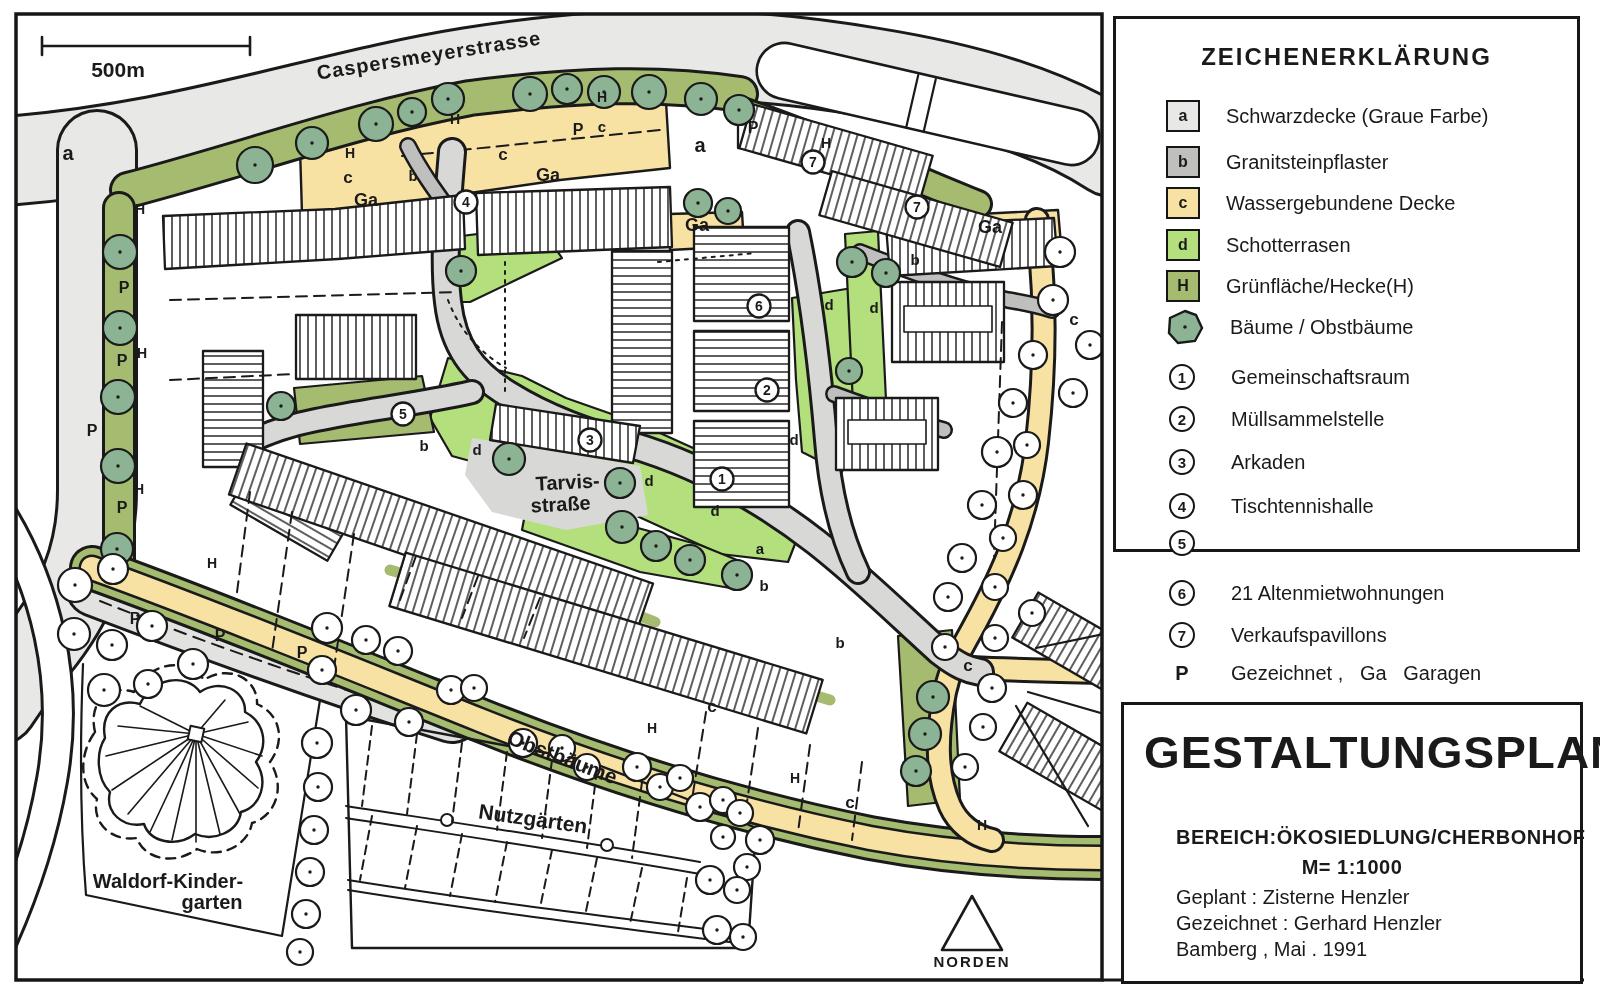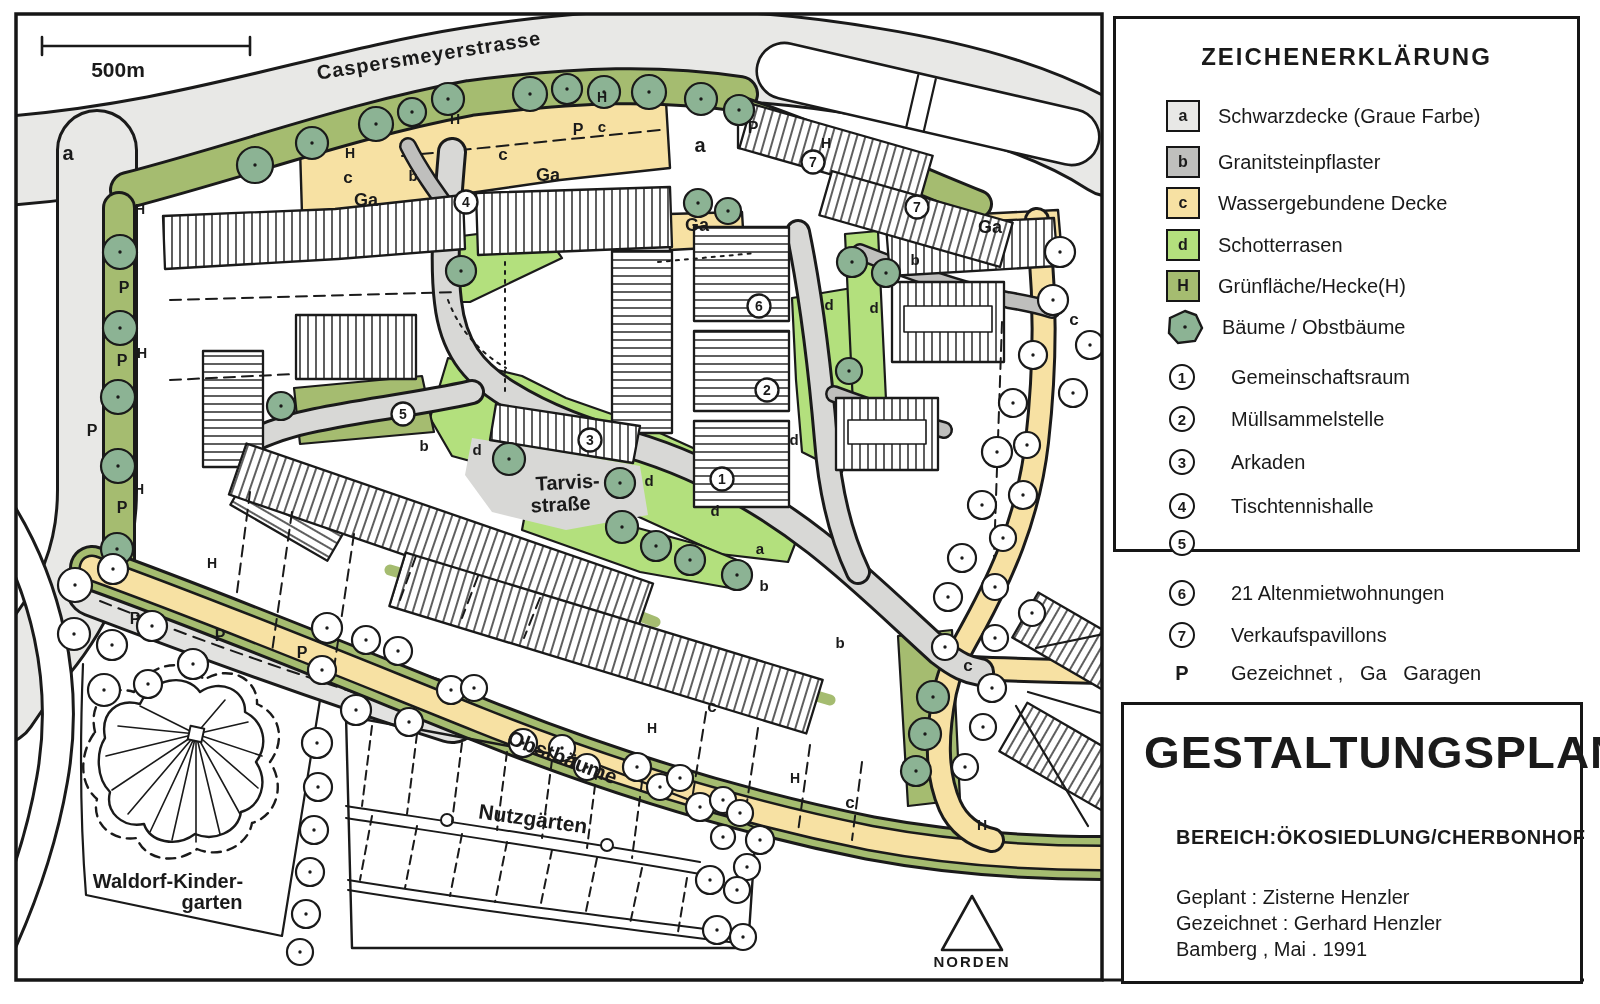--- a/index.html
+++ b/index.html
@@ -4,21 +4,21 @@
 <style>
   html,body{margin:0;padding:0;background:#fff;}
   body{width:1600px;height:1004px;position:relative;font-family:"Liberation Sans",sans-serif;color:#1a1a1a;overflow:hidden;}
   #map-svg{position:absolute;left:0;top:0;}
   .panel{position:absolute;background:#fff;border:3px solid #161616;box-sizing:border-box;}
   #legend-box{left:1113px;top:16px;width:467px;height:536px;}
   #title-box{left:1121px;top:702px;width:462px;height:282px;}
   .legend-title{position:absolute;left:0;top:24px;width:100%;text-align:center;font-size:24px;letter-spacing:2px;font-weight:600;}
   .lrow{position:absolute;left:50px;height:36px;display:flex;align-items:center;}
   .sw{width:34px;height:32px;border:2.5px solid #161616;display:flex;align-items:center;justify-content:center;font-size:16px;font-weight:600;box-sizing:border-box;}
-  .lbl{margin-left:18px;font-size:20px;white-space:nowrap;}
+  .lbl{margin-left:26px;font-size:20px;white-space:nowrap;}
   .circ{width:26px;height:26px;border:2.5px solid #161616;border-radius:50%;display:flex;align-items:center;justify-content:center;font-size:15px;font-weight:600;box-sizing:border-box;background:#fff;margin-left:3px;}
   .lbl2{margin-left:36px;font-size:20px;white-space:nowrap;line-height:1.0;}
   .sub{font-size:16px;}
   .pkey{font-size:20px;font-weight:600;width:26px;text-align:center;margin-left:3px;}
   .tb-title{position:absolute;left:20px;top:22px;width:420px;font-size:45px;font-weight:700;letter-spacing:1px;white-space:nowrap;transform:scaleX(1.02);transform-origin:left;}
   .tb-line{position:absolute;left:52px;font-size:20px;font-weight:600;letter-spacing:.5px;white-space:nowrap;}
   .tb-line.hand{font-weight:500;letter-spacing:0;}
   .tb-center{left:0;width:100%;text-align:center;}
 </style>
 </head>
@@ -710,16 +710,17 @@
   </div>
   <div class="lrow" style="top:636px">
     <span class="pkey">P</span>
     <span class="lbl2" style="white-space:pre">Gezeichnet ,   Ga   Garagen</span>
   </div>
 </div>
 
 <div id="title-box" class="panel">
   <div class="tb-title">GESTALTUNGSPLAN</div>
   <div class="tb-line" style="top:121px">BEREICH:ÖKOSIEDLUNG/CHERBONHOF</div>
+  <div class="tb-line tb-center" style="top:151px">M= 1:1000</div>
   <div class="tb-line hand" style="top:181px">Geplant : Zisterne Henzler</div>
   <div class="tb-line hand" style="top:207px">Gezeichnet : Gerhard Henzler</div>
   <div class="tb-line hand" style="top:233px">Bamberg , Mai . 1991</div>
 </div>
 
 </body></html>

